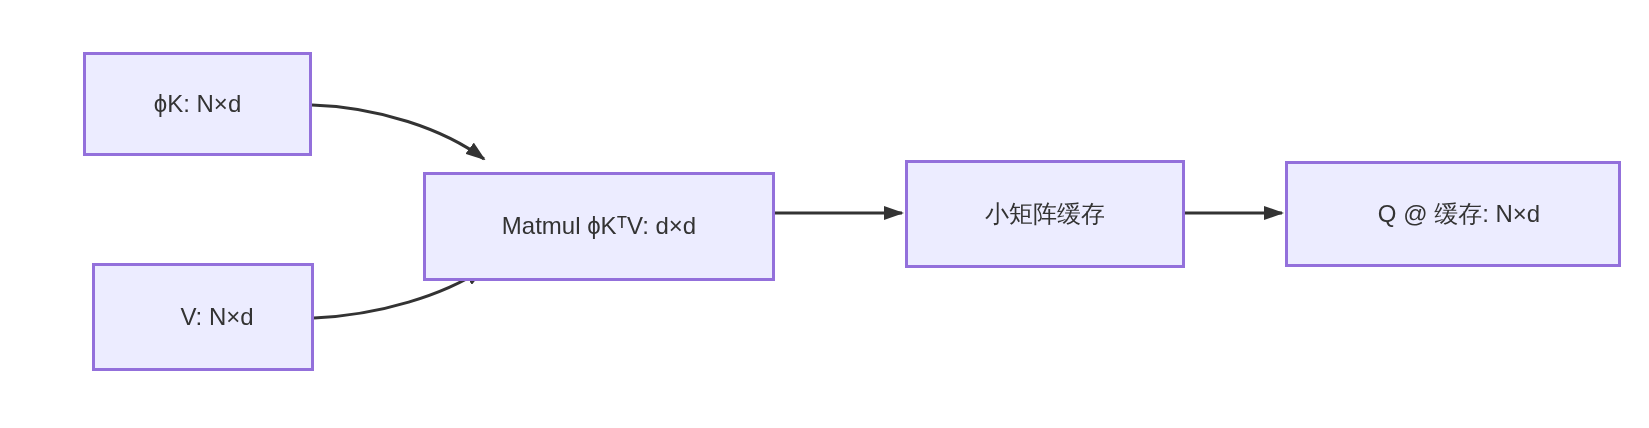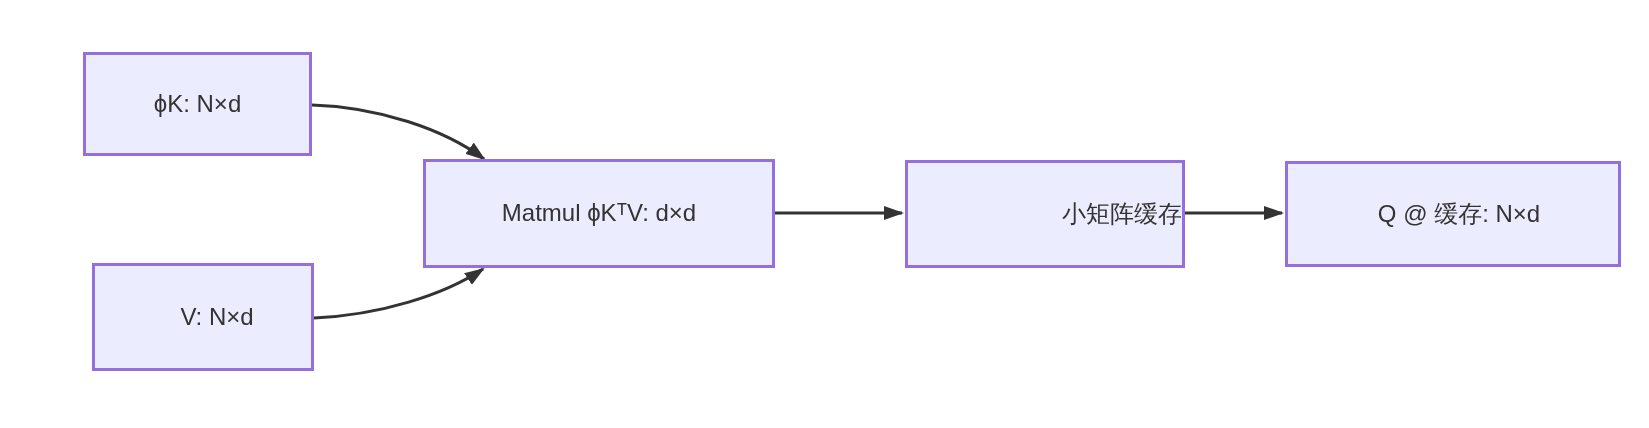--- a/index.html
+++ b/index.html
@@ -37,22 +37,22 @@
     display: flex;
     align-items: center;
     justify-content: center;
     text-align: center;
     font-size: 24px;
     line-height: 1.2;
     white-space: nowrap;
   }
   .node-phik   { left: 55px;   top: 52px;  width: 229px; height: 104px; }
   .node-v      { left: 64px;   top: 263px; width: 222px; height: 108px; padding-left: 28px; }
-  .node-matmul { left: 395px;  top: 159px; width: 352px; height: 109px; }
-  .node-cache  { left: 877px;  top: 160px; width: 280px; height: 108px; justify-content: flex-end; }
+  .node-matmul { left: 395px;  top: 172px; width: 352px; height: 109px; }
+  .node-cache  { left: 877px;  top: 160px; width: 280px; height: 108px; }
   .node-output { left: 1257px; top: 161px; width: 336px; height: 106px; padding-left: 12px; }
 </style>
 </head>
 <body>
 
 <div class="canvas">
 
   <svg class="edges-layer" viewBox="0 0 1649 428" xmlns="http://www.w3.org/2000/svg">
     <defs>
       <marker id="arrowhead" markerUnits="userSpaceOnUse" markerWidth="20" markerHeight="14" viewBox="0 0 10 7" refX="9" refY="3.5" orient="auto">

